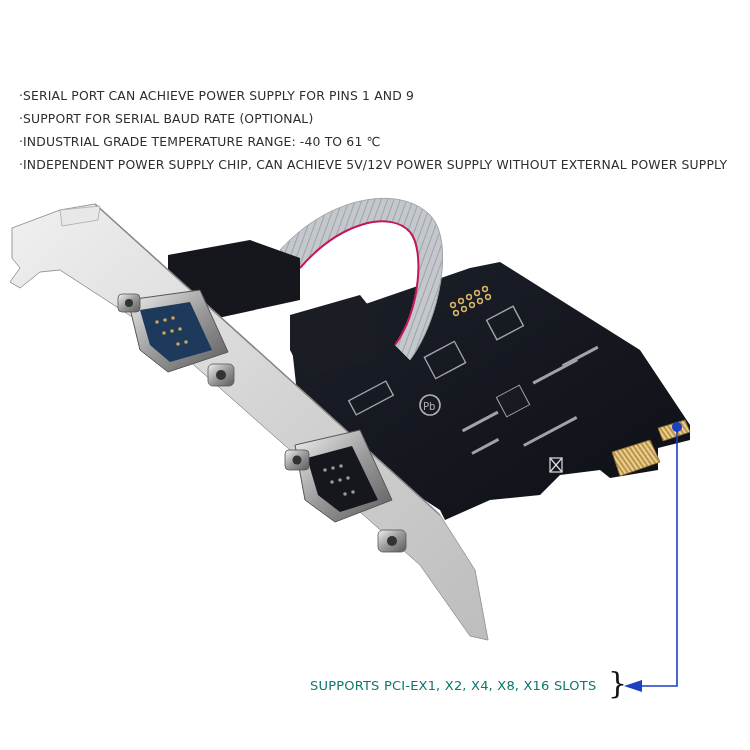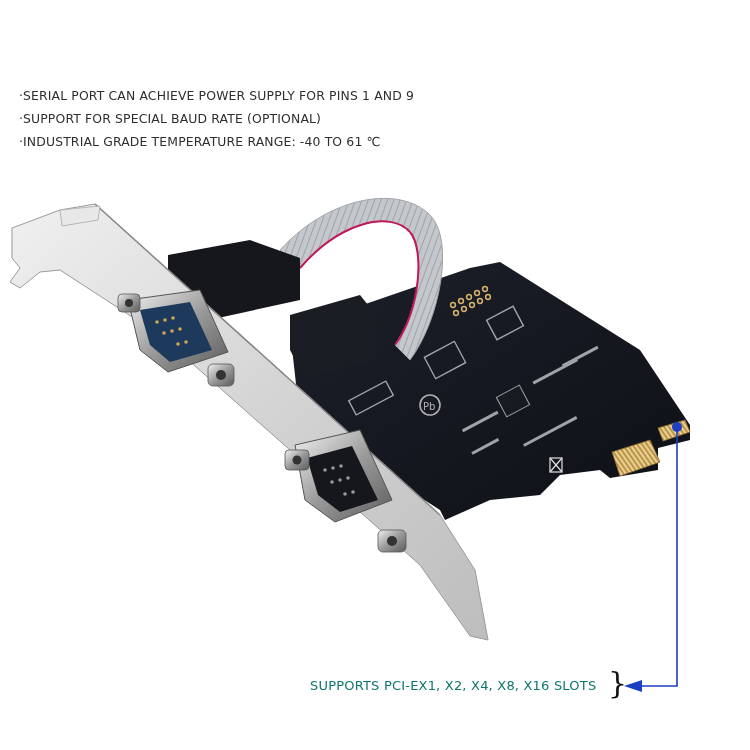--- a/index.html
+++ b/index.html
@@ -69,22 +69,23 @@
       width: 750px;
       height: 750px;
       pointer-events: none;
     }
   </style>
 </head>
 <body>
 
 <ul class="features">
   <li class="feature"><span class="bullet">·</span><span>SERIAL PORT CAN ACHIEVE POWER SUPPLY FOR PINS 1 AND 9</span></li>
-  <li class="feature"><span class="bullet">·</span><span>SUPPORT FOR SPECIAL BAUD RATE (OPTIONAL)</span></li>
+  <li class="feature"><span class="bullet">·</span><span>SUPPORT FOR SERIAL BAUD RATE (OPTIONAL)</span></li>
   <li class="feature"><span class="bullet">·</span><span>INDUSTRIAL GRADE TEMPERATURE RANGE: -40 TO 61 ℃</span></li>
+  <li class="feature"><span class="bullet">·</span><span>INDEPENDENT POWER SUPPLY CHIP, CAN ACHIEVE 5V/12V POWER SUPPLY WITHOUT EXTERNAL POWER SUPPLY</span></li>
 </ul>
 
 <svg class="product" viewBox="0 190 750 470" xmlns="http://www.w3.org/2000/svg">
   <defs>
     <linearGradient id="bracketGrad" x1="0" y1="0" x2="1" y2="1">
       <stop offset="0" stop-color="#f0f0f0"></stop>
       <stop offset="0.5" stop-color="#d4d4d4"></stop>
       <stop offset="1" stop-color="#bdbdbd"></stop>
     </linearGradient>
     <linearGradient id="pcbGrad" x1="0" y1="0" x2="1" y2="1">

